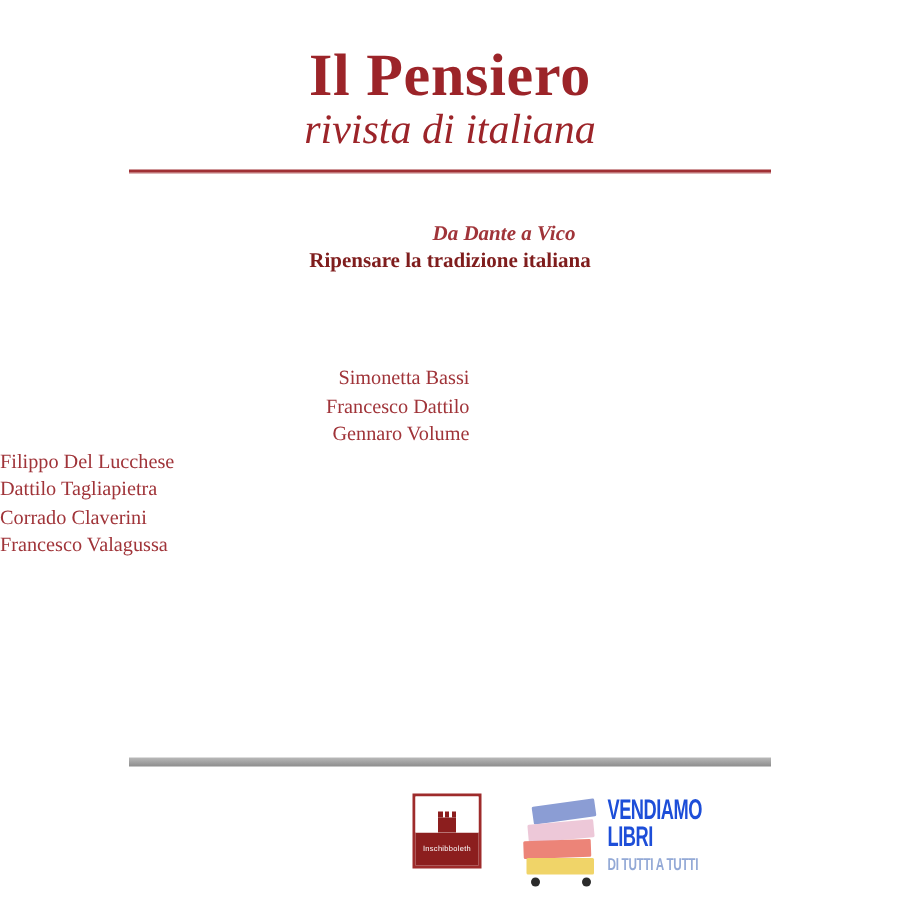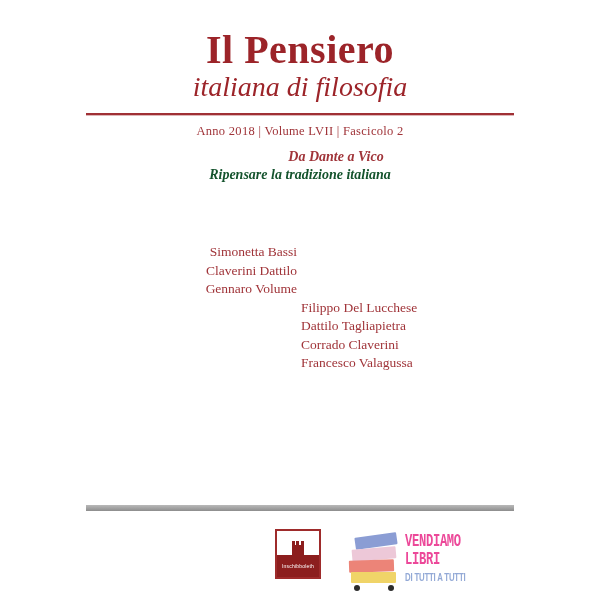--- a/index.html
+++ b/index.html
@@ -23,28 +23,28 @@
   .issue-line{
     position:absolute;left:0;top:124px;width:600px;text-align:center;
     font-size:12.5px;color:#a03439;letter-spacing:.3px;
   }
   .theme1{
     position:absolute;left:0;top:149px;width:600px;text-align:center;
     font-size:14px;font-style:italic;font-weight:bold;color:#a03439;margin-left:36px;
   }
   .theme2{
     position:absolute;left:0;top:167px;width:600px;text-align:center;
-    font-size:14px;font-style:italic;font-weight:bold;color:#14532d;
+    font-size:14px;font-weight:bold;color:#7f1d1d;
   }
   .authors{
     position:absolute;left:0;top:243px;width:600px;
     font-size:13.5px;line-height:18.5px;color:#a03439;
   }
-  .authors-left{width:297px;text-align:right;}
-  .authors-right{margin-left:301px;text-align:left;font-family:Liberation Serif, serif;}
+  .authors-left{width:297px;text-align:right;margin-left:16px;}
+  .authors-right{text-align:left;font-family:Liberation Serif, serif;}
   .author-line{display:block;}
   
   .cover-bottom-bar{
     position:absolute;left:86px;top:505px;width:428px;height:6px;
     background:linear-gradient(#b9b9b9,#8d8d8d);
   }
   
   .pub-logo{
     position:absolute;left:275px;top:529px;width:46px;height:50px;
     border:2px solid #9e2b2b;box-sizing:border-box;background:#ffffff;
@@ -67,51 +67,50 @@
   .book{position:absolute;border-radius:1px;}
   .book1{left:11px;top:11px;width:42px;height:12px;transform:rotate(-8deg);}
   .book2{left:8px;top:24px;width:44px;height:12px;transform:rotate(-5deg);}
   .book3{left:5px;top:36px;width:45px;height:12px;transform:rotate(-2deg);}
   .book4{left:7px;top:48px;width:45px;height:11px;}
   .wheel{position:absolute;width:6px;height:6px;border-radius:50%;background:#2b2b2b;top:61px;}
   .wheel-left{left:10px;}
   .wheel-right{left:44px;}
   .seller-text{
     position:absolute;left:61px;top:8px;
-    font-family:Liberation Mono, monospace;color:#ec4899;
+    font-family:Liberation Sans, sans-serif;color:#1d4ed8;
   }
   .seller-line{
     font-size:19px;line-height:18px;font-weight:bold;letter-spacing:-.5px;
     transform:scaleX(.64);transform-origin:left top;white-space:nowrap;
   }
   .seller-tagline{
     position:absolute;left:61px;top:47px;
     font-family:"Liberation Sans",sans-serif;color:#93a9d6;
     font-size:11.5px;font-weight:bold;letter-spacing:-.3px;
     transform:scaleX(.68);transform-origin:left top;white-space:nowrap;
   }
 </style>
 </head>
 <body>
 
 <div class="canvas">
 
   <div class="title">Il Pensiero</div>
-  <div class="subtitle">italiana di filosofia</div>
+  <div class="subtitle">rivista di italiana</div>
 
   <div class="rule"></div>
 
-  <div class="issue-line">Anno 2018 | Volume LVII | Fascicolo 2</div>
   <div class="theme1">Da Dante a Vico</div>
   <div class="theme2">Ripensare la tradizione italiana</div>
 
   <div class="authors">
     <div class="authors-left">
       <span class="author-line">Simonetta Bassi</span>
-      <span class="author-line">Claverini Dattilo</span>
+      <span class="author-line">Francesco Dattilo</span>
       <span class="author-line">Gennaro Volume</span>
     </div>
     <div class="authors-right">
       <span class="author-line">Filippo Del Lucchese</span>
       <span class="author-line">Dattilo Tagliapietra</span>
       <span class="author-line">Corrado Claverini</span>
       <span class="author-line">Francesco Valagussa</span>
     </div>
   </div>
 

